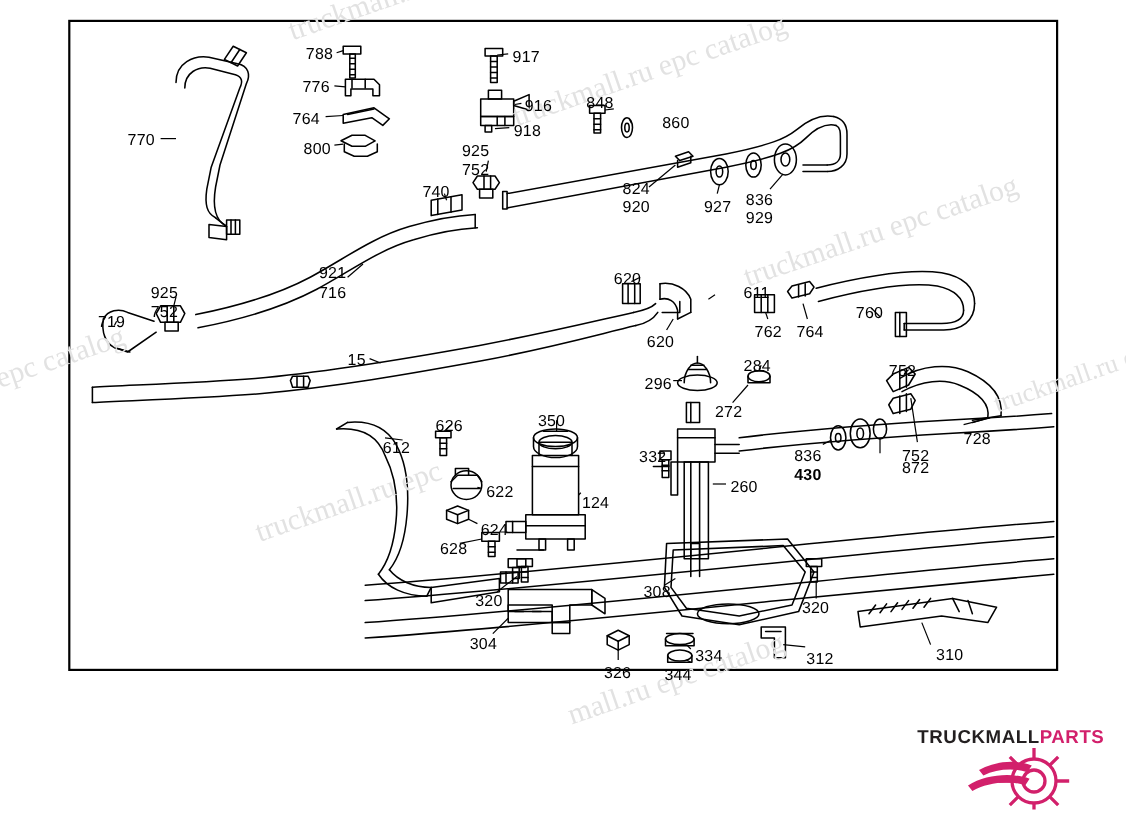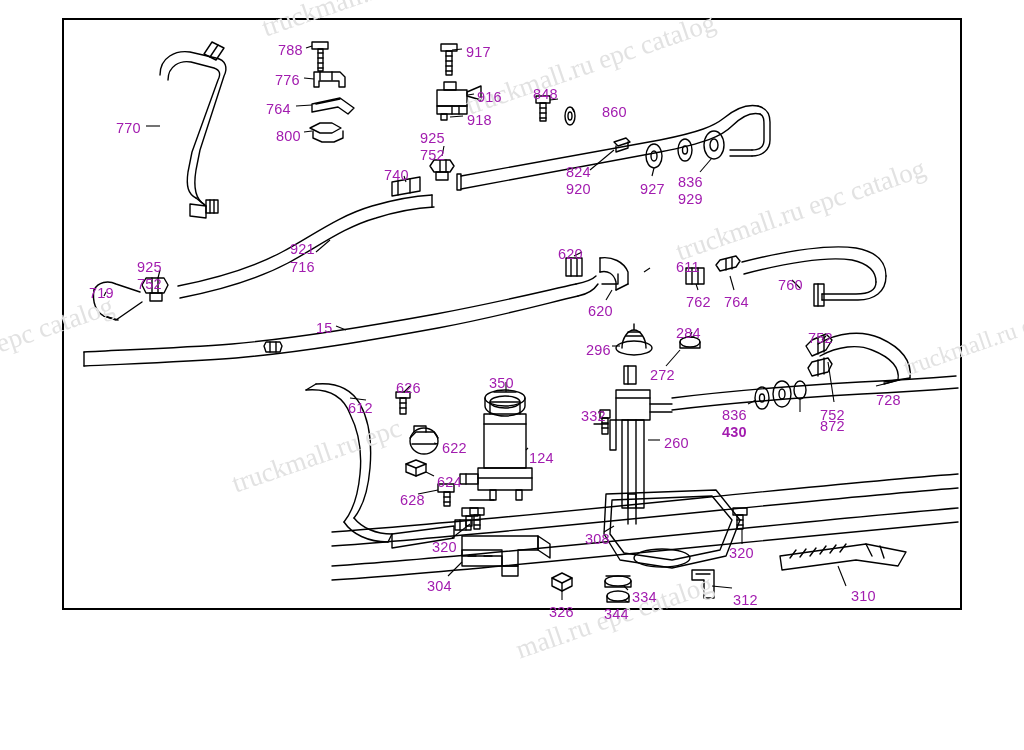--- a/index.html
+++ b/index.html
@@ -38,21 +38,21 @@
     left: 0; top: 0;
     width: 1024px;
     height: 750px;
     pointer-events: none;
   }
   
   .lbl {
     position: absolute;
     font-family: "Liberation Sans", sans-serif;
     font-size: 14.5px;
-    color: #a21caf;
+    color: #000000;
     white-space: nowrap;
     letter-spacing: 0.2px;
   }
   
   .wm {
     position: absolute;
     font-family: "Liberation Serif", serif;
     font-size: 27px;
     color: #e2e2e2;
     white-space: nowrap;
@@ -443,14 +443,31 @@
   <div class="lbl" style="left:432px; top:539px;">320</div>
   <div class="lbl" style="left:585px; top:531px;">308</div>
   <div class="lbl" style="left:729px; top:545px;">320</div>
   <div class="lbl" style="left:851px; top:588px;">310</div>
   <div class="lbl" style="left:733px; top:592px;">312</div>
   <div class="lbl" style="left:427px; top:578px;">304</div>
   <div class="lbl" style="left:549px; top:604px;">326</div>
   <div class="lbl" style="left:632px; top:589px;">334</div>
   <div class="lbl" style="left:604px; top:606px;">344</div>
 
+  <div class="logo">
+    <div class="logo-text">
+      <span>TRUCKMALL</span><span class="accent">PARTS</span>
+    </div>
+    <svg width="190" height="60" viewBox="0 0 190 60" style="position:absolute; right:0; top:22px;">
+      <g fill="none" stroke="#d2206b" stroke-width="3">
+        <circle cx="120" cy="32" r="20"></circle>
+        <circle cx="120" cy="32" r="10"></circle>
+        <path d="M120 12 L120 2 M140 32 L152 32 M120 52 L120 58 M100 32 L88 32"></path>
+        <path d="M134 18 L142 10 M134 46 L142 54 M106 18 L98 10 M106 46 L98 54"></path>
+      </g>
+      <g fill="#d2206b">
+        <path d="M70 22 C84 14 104 12 118 18 L114 24 C102 20 86 21 74 27 Z"></path>
+        <path d="M60 36 C76 26 100 24 116 30 L112 36 C98 31 78 33 64 41 Z"></path>
+      </g>
+    </svg>
+  </div>
 
 </div>
 
 </body></html>

